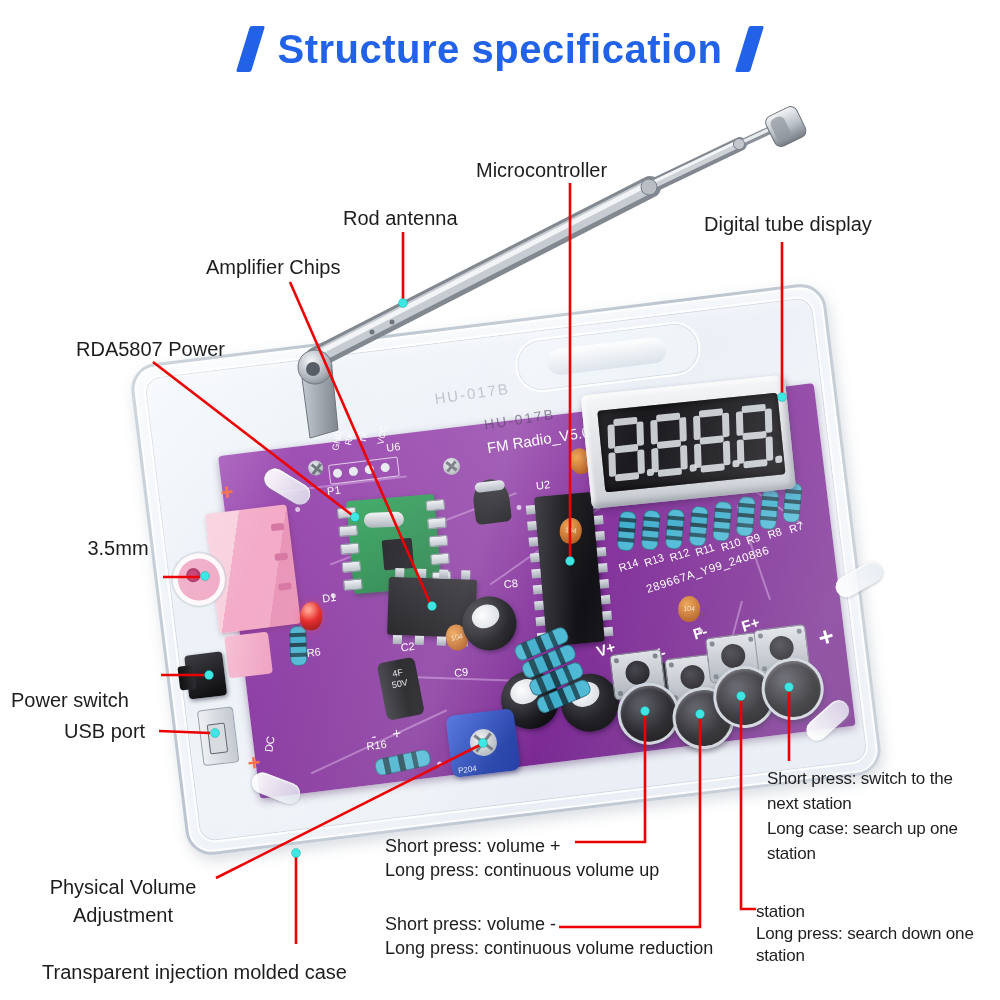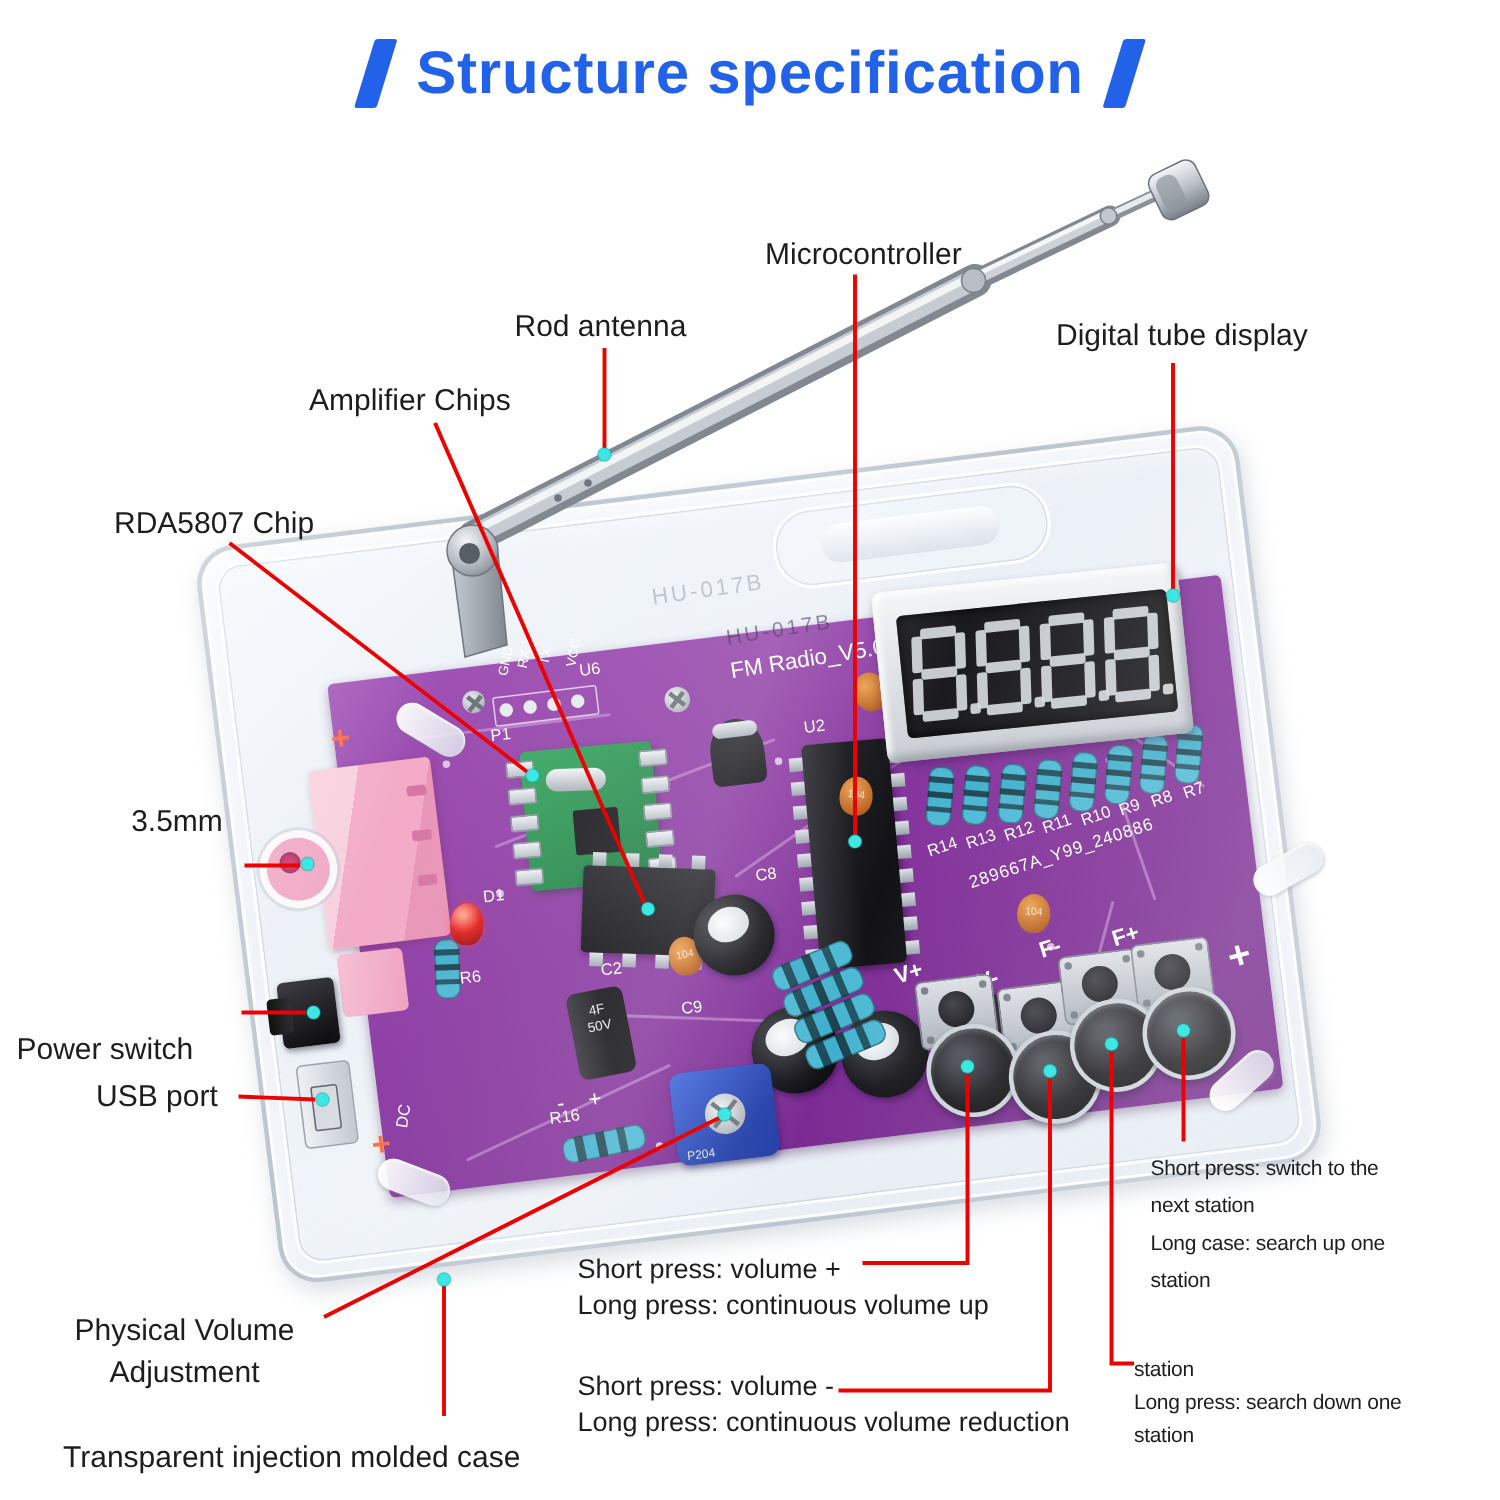--- a/index.html
+++ b/index.html
@@ -8,21 +8,21 @@
   
   .title-row{position:absolute;left:0;top:26px;width:1000px;display:flex;justify-content:center;
              align-items:center;gap:20px;}
   .title-slash{width:15px;height:46px;background:#2262e8;transform:skewX(-17deg);border-radius:2px;}
   .title-text{font-size:40px;font-weight:bold;letter-spacing:.5px;color:#2262e8;}
   
   .lbl{position:absolute;font-size:20px;line-height:24px;white-space:nowrap;color:#1d1d1f;}
   .lbl.center{text-align:center;white-space:normal;line-height:28px;}
   .note{position:absolute;font-size:18px;line-height:24px;color:#1d1d1f;white-space:nowrap;}
   .note div{white-space:nowrap;}
-  .note.tight{font-size:14px;letter-spacing:-0.2px;}
+  .note.tight{font-size:17px;letter-spacing:-0.2px;}
   
   .device{position:absolute;left:156px;top:322px;width:700px;height:495px;transform:rotate(-7deg);}
   .case{position:absolute;inset:0;border:3px solid rgba(185,195,206,.95);border-radius:26px;
         background:linear-gradient(160deg,rgba(244,248,252,.95) 0%,rgba(228,235,243,.75) 35%,
                    rgba(238,243,248,.9) 60%,rgba(220,228,238,.8) 100%);
         box-shadow:inset 0 0 0 2px rgba(255,255,255,.85), inset 0 10px 18px rgba(255,255,255,.6),
                    2px 6px 14px rgba(150,160,175,.35);}
   .case-inner{position:absolute;left:12px;top:12px;right:12px;bottom:12px;border:2px solid rgba(255,255,255,.9);
         border-radius:18px;box-shadow:inset 0 0 0 1px rgba(170,182,196,.45);}
   .case-latch{position:absolute;left:384px;top:22px;width:182px;height:50px;border-radius:26px;
@@ -495,25 +495,25 @@
       <circle cx="215" cy="733" r="4.5"></circle>
       <circle cx="483" cy="743" r="4.5"></circle>
       <circle cx="296" cy="853" r="4.5"></circle>
       <circle cx="645" cy="711" r="4.5"></circle>
       <circle cx="700" cy="714" r="4.5"></circle>
       <circle cx="789" cy="687" r="4.5"></circle>
       <circle cx="741" cy="696" r="4.5"></circle>
     </g>
   </svg>
 
-  <div class="lbl" style="left:510px;top:158px;">Microcontroller</div>
+  <div class="lbl" style="left:476px;top:158px;">Microcontroller</div>
   <div class="lbl" style="left:343px;top:206px;">Rod antenna</div>
   <div class="lbl" style="left:704px;top:212px;">Digital tube display</div>
   <div class="lbl" style="left:206px;top:255px;">Amplifier Chips</div>
-  <div class="lbl" style="left:76px;top:337px;">RDA5807 Chip</div>
+  <div class="lbl" style="left:76px;top:337px;">RDA5807 Power</div>
   <div class="lbl center" style="left:6px;top:534px;width:156px;margin-left:34px;">
     <div>3.5mm</div>
   </div>
   <div class="lbl" style="left:11px;top:688px;">Power switch</div>
   <div class="lbl" style="left:64px;top:719px;">USB port</div>
   <div class="lbl" style="left:42px;top:960px;">Transparent injection molded case</div>
   <div class="lbl center" style="left:18px;top:873px;width:210px;">
     <div>Physical Volume</div>
       <div>Adjustment</div>
   </div>

